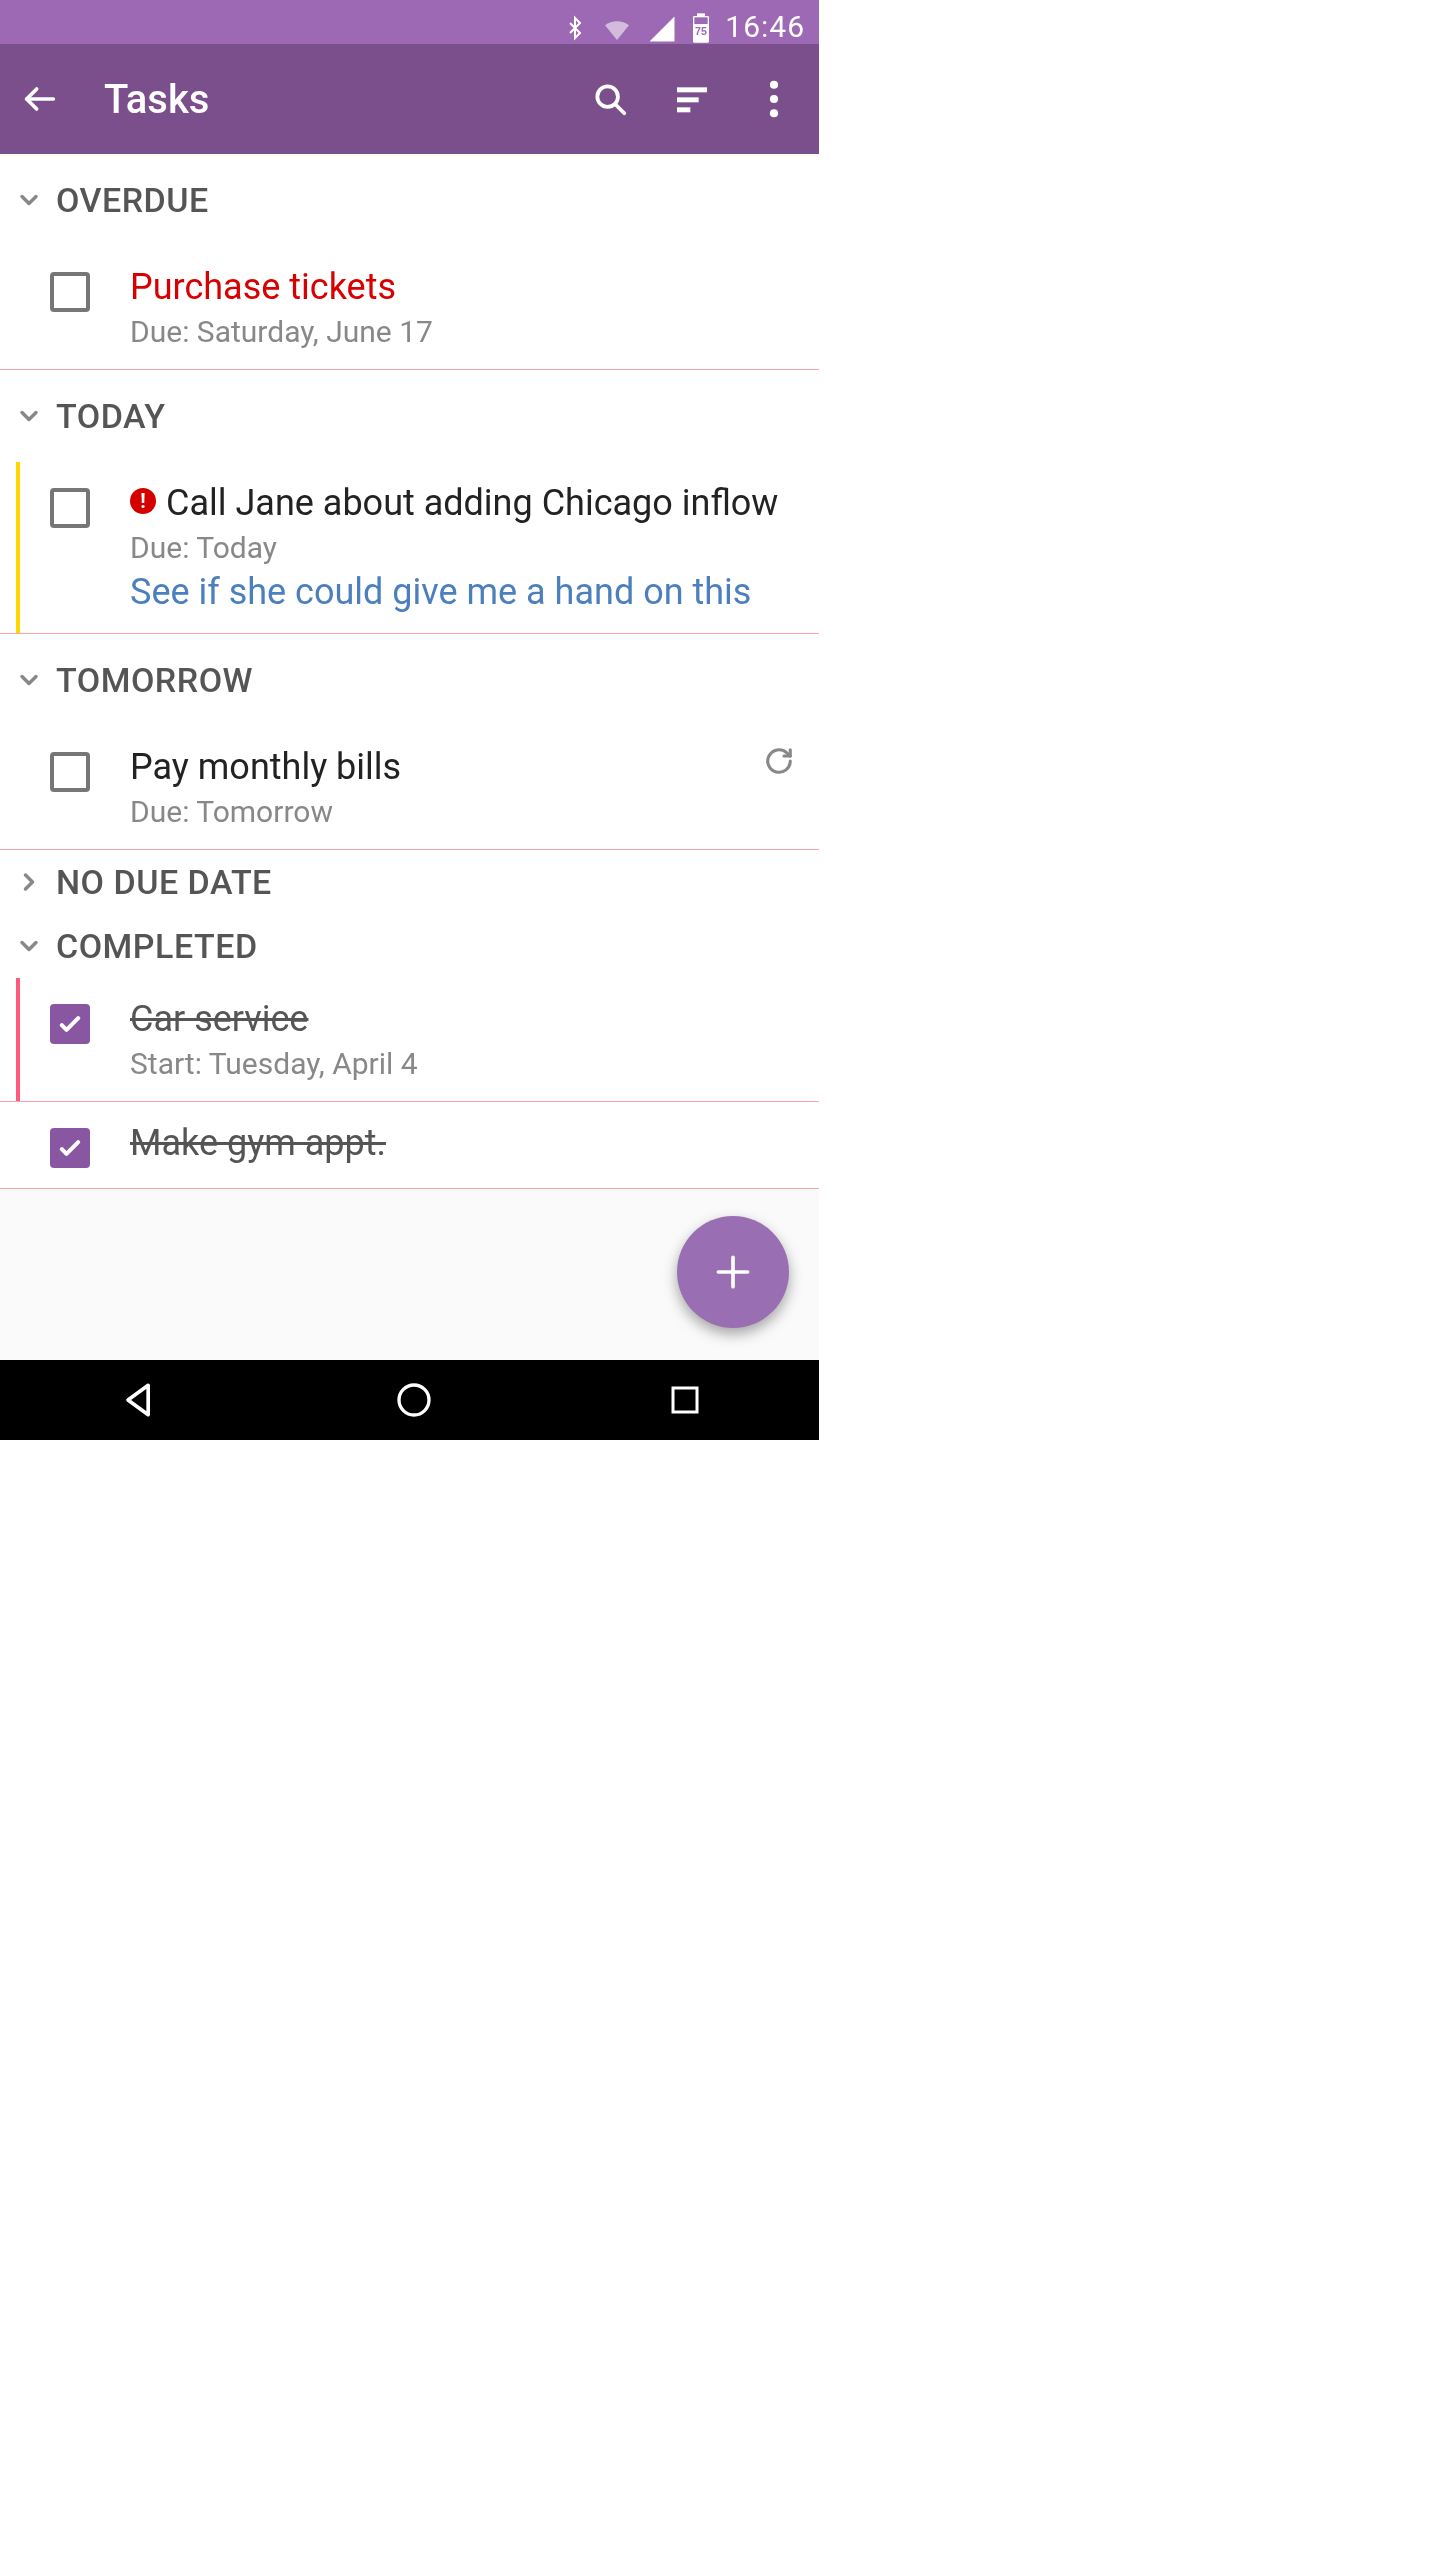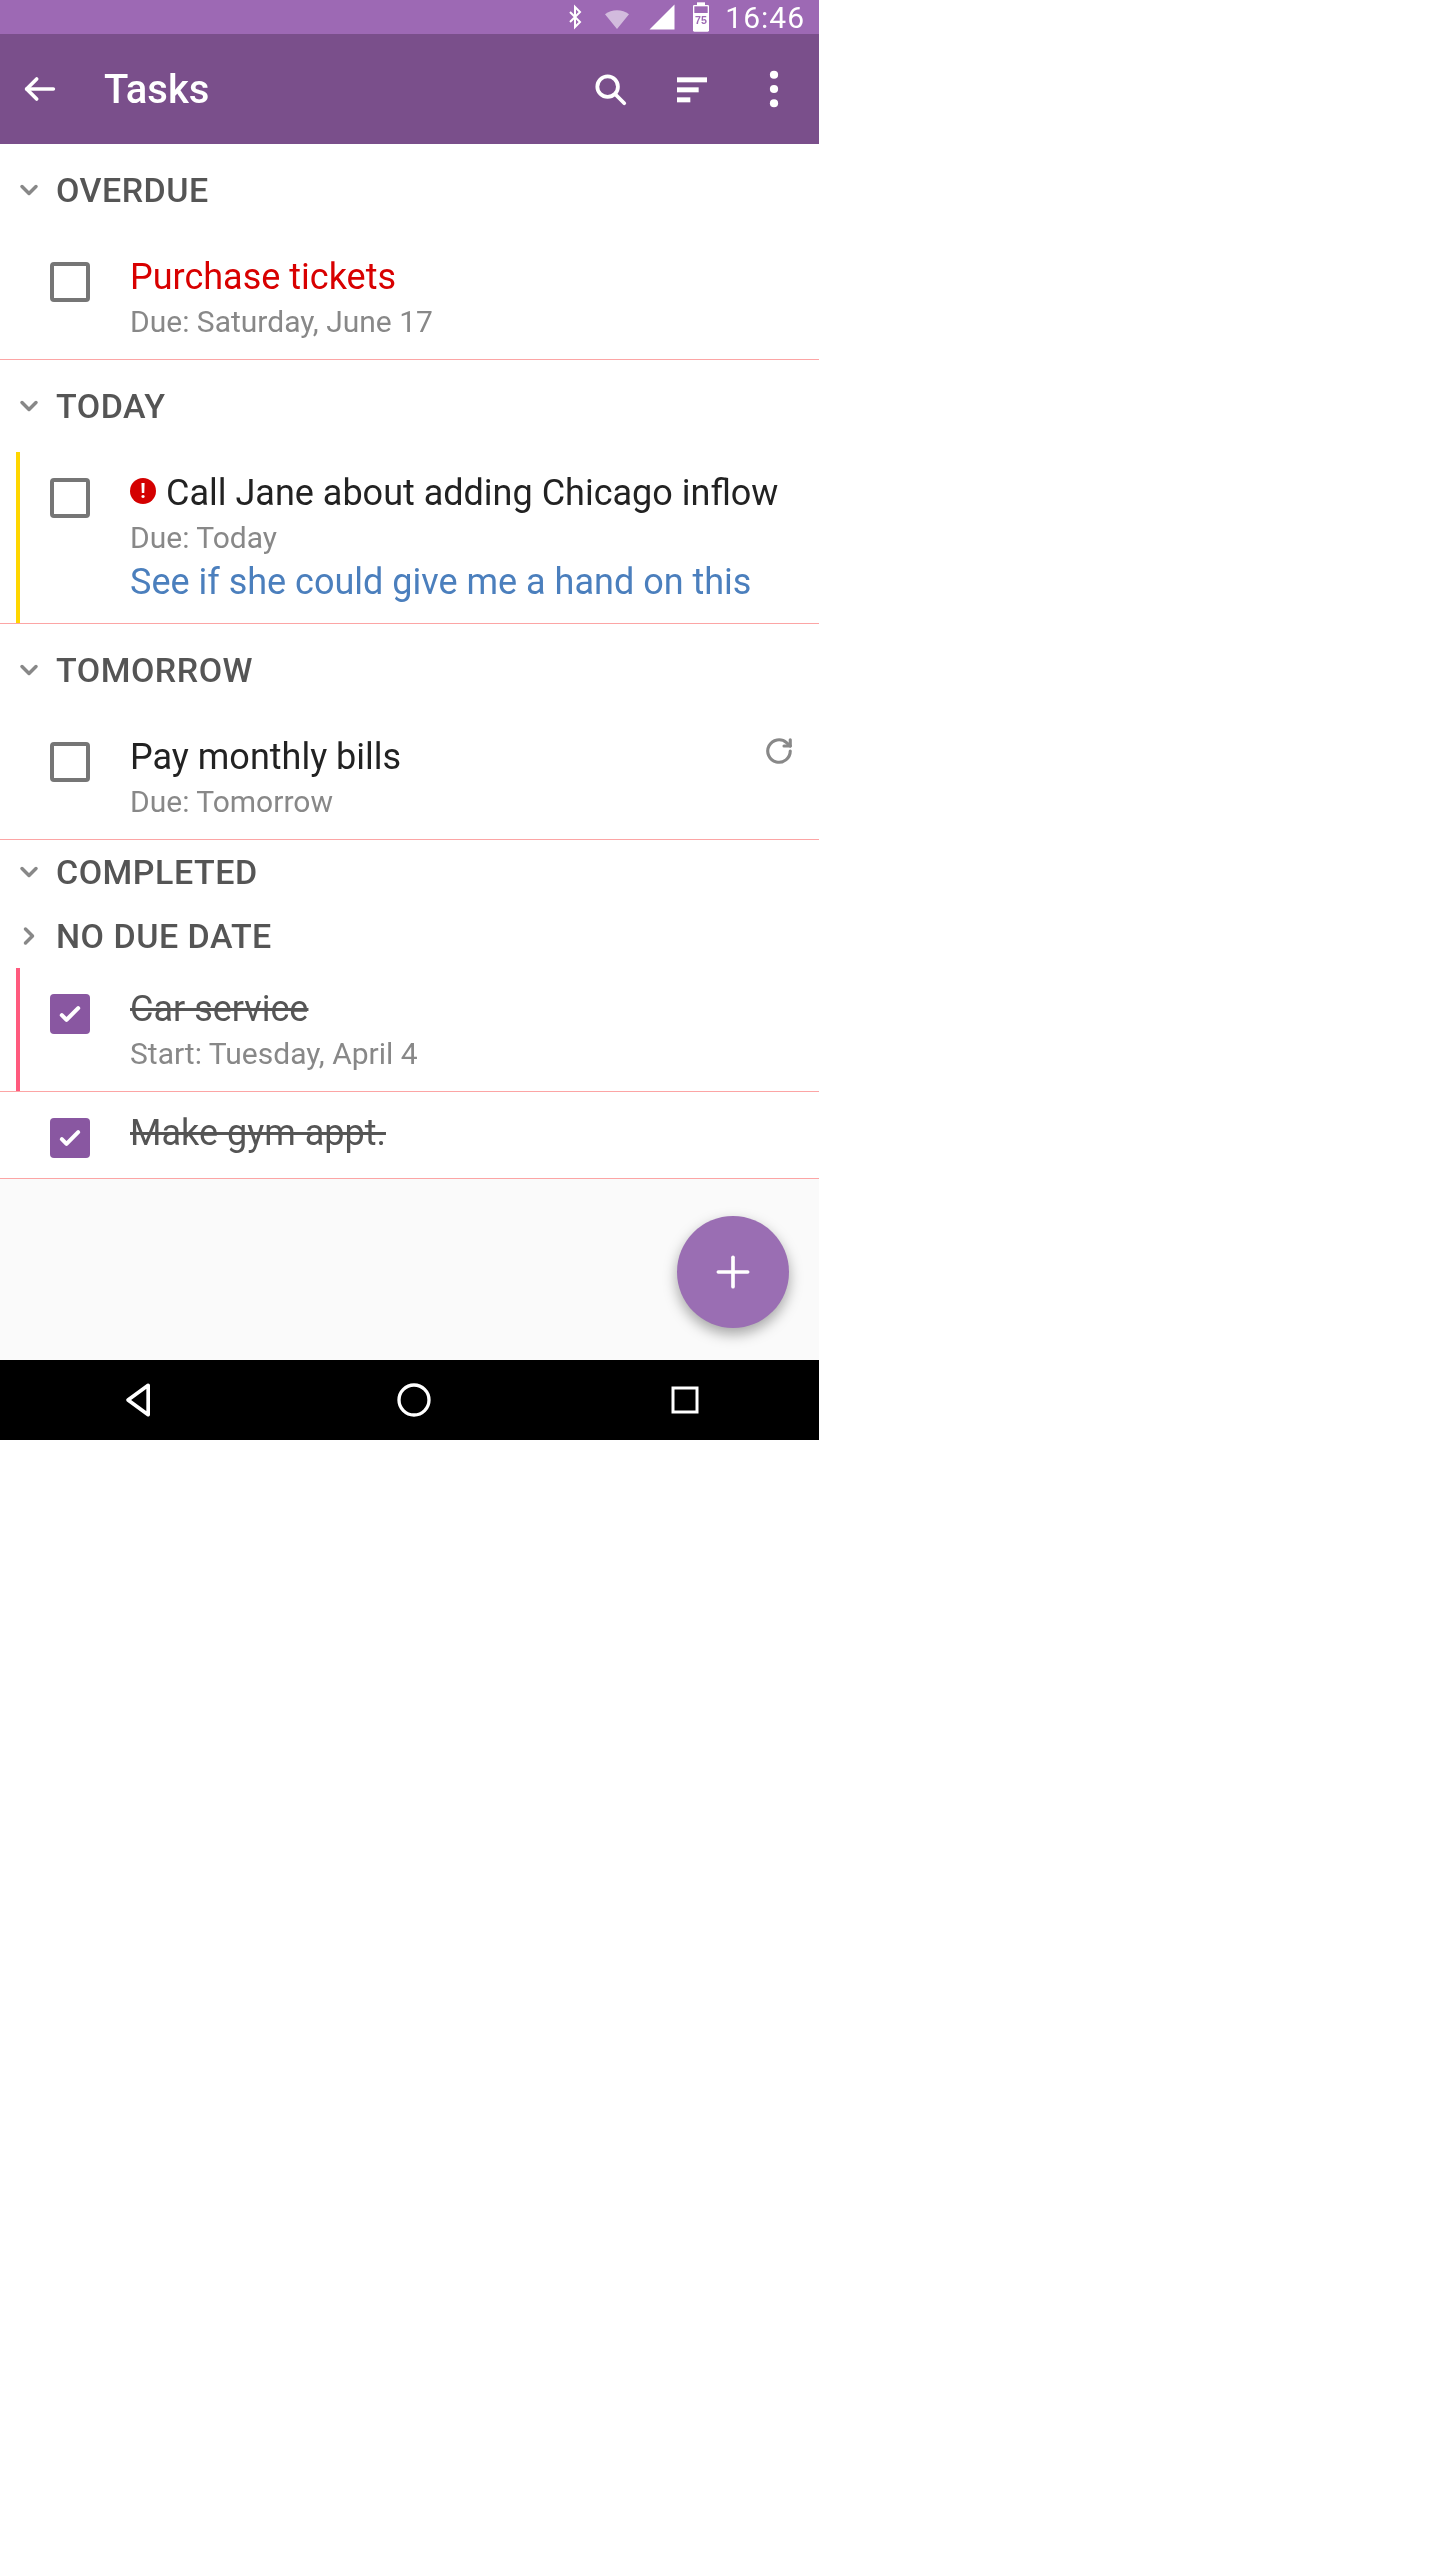--- a/index.html
+++ b/index.html
@@ -1,20 +1,20 @@
 <!DOCTYPE html>
 <html><head>
 <meta charset="utf-8">
 <style>
   * { box-sizing: border-box; margin: 0; padding: 0; }
   html, body { width: 819px; height: 1440px; font-family: Roboto, Arial, sans-serif; background: #fff; overflow: hidden; }
   .device { width: 819px; height: 1440px; position: relative; background: #fafafa; }
 
   
-  .statusbar { height: 34px; background: #9d69b4; display: flex; align-items: center; justify-content: flex-end; padding: 0 14px 0 0; gap: 14px; }
+  .statusbar { height: 44px; background: #9d69b4; display: flex; align-items: flex-end; justify-content: flex-end; padding: 0 14px 0 0; gap: 14px; }
   .statusbar .sicon { color: #fff; display: inline-flex; align-items: center; }
   .statusbar .time { color: #fff; font-size: 30px; font-weight: 400; letter-spacing: 1px; }
 
   
   .appbar { height: 110px; background: #7a4f8b; display: flex; align-items: center; padding: 0 16px; color: #fff; }
   .appbar .back { width: 48px; height: 48px; display: flex; align-items: center; justify-content: center; }
   .appbar .title { font-size: 40px; font-weight: 500; margin-left: 40px; flex: 1; }
   .appbar .actions { display: flex; gap: 40px; align-items: center; margin-right: 8px; }
   .appbar .aicon { width: 42px; height: 42px; display: flex; align-items: center; justify-content: center; }
 
@@ -186,33 +186,33 @@
         <svg width="30" height="30" viewBox="0 0 24 24" fill="none" stroke="#888" stroke-width="2.5" stroke-linecap="round" stroke-linejoin="round">
             <path d="M21 12a9 9 0 1 1-3-6.7L21 8"></path>
             <path d="M21 3v5h-5"></path>
           </svg>
       </div>
     </div>
 
     <div class="section-header" style="height:64px;">
       <span class="chev">
         <svg width="28" height="28" viewBox="0 0 24 24" fill="none" stroke="#888" stroke-width="3" stroke-linecap="round" stroke-linejoin="round">
+            <path d="M9 6l6 6-6 6"></path>
+          </svg>
+      </span>
+      <span class="label">NO DUE DATE</span>
+    </div>
+
+    <div class="section-header" style="height:64px;">
+      <span class="chev">
+        <svg width="28" height="28" viewBox="0 0 24 24" fill="none" stroke="#888" stroke-width="3" stroke-linecap="round" stroke-linejoin="round">
             <path d="M6 9l6 6 6-6"></path>
           </svg>
       </span>
       <span class="label">COMPLETED</span>
-    </div>
-
-    <div class="section-header" style="height:64px;">
-      <span class="chev">
-        <svg width="28" height="28" viewBox="0 0 24 24" fill="none" stroke="#888" stroke-width="3" stroke-linecap="round" stroke-linejoin="round">
-            <path d="M9 6l6 6-6 6"></path>
-          </svg>
-      </span>
-      <span class="label">NO DUE DATE</span>
     </div>
 
     <div class="task">
       <div class="accent accent-pink"></div>
       <div class="chk">
           <div class="checkbox checked">
         <svg width="28" height="28" viewBox="0 0 24 24" fill="none" stroke="white" stroke-width="3.5" stroke-linecap="round" stroke-linejoin="round">
               <path d="M5 13l4 4 10-10"></path>
             </svg>
       </div>

